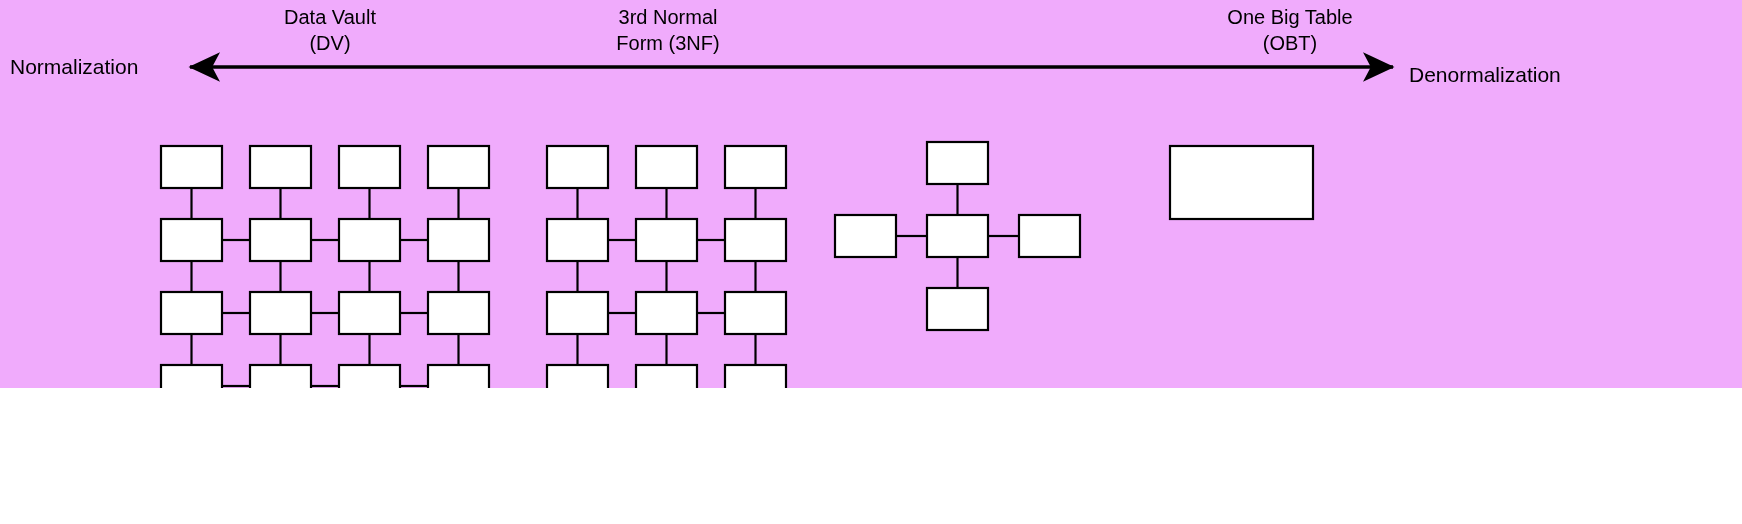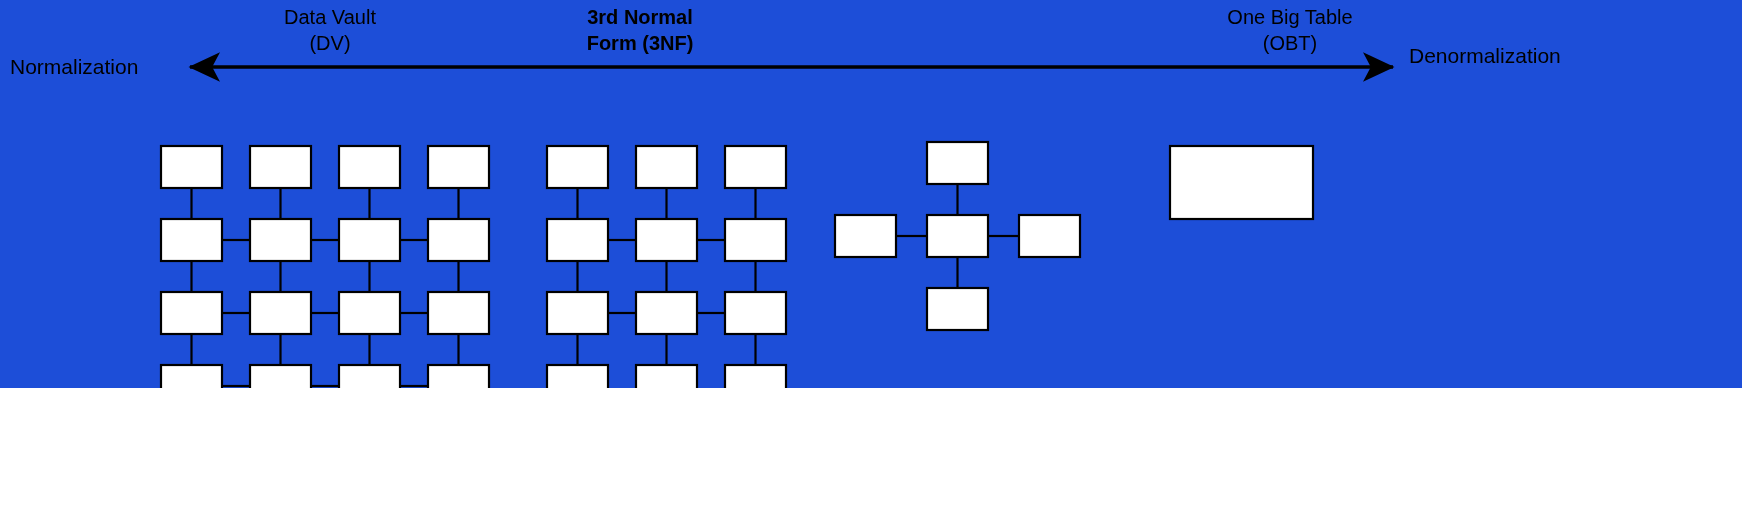--- a/index.html
+++ b/index.html
@@ -8,38 +8,38 @@
     background: #ffffff;
   }
   body {
     font-family: "Liberation Sans", sans-serif;
     color: #000000;
   }
   #canvas {
     position: relative;
     width: 1742px;
     height: 388px;
-    background: #1d4ed8;
+    background: #f0abfc;
     overflow: hidden;
   }
   .endpoint-label {
     position: absolute;
     font-size: 21px;
     line-height: 24px;
     color: #000;
     white-space: nowrap;
   }
   #label-normalization {
     left: 10px;
     top: 55px;
     text-align: right;
   }
   #label-denormalization {
     left: 1409px;
-    top: 44px;
+    top: 63px;
   }
   .stage-label {
     position: absolute;
     font-size: 20px;
     line-height: 26px;
     text-align: center;
     color: #000;
     white-space: pre-line;
     top: 4px;
     transform: translateX(-50%);
@@ -67,21 +67,21 @@
     stroke-width: 2.2;
   }
 </style>
 </head>
 <body>
 
 <div id="canvas">
 
   <div class="stage-label" style="left:330px;">Data Vault
 (DV)</div>
-  <div class="stage-label" style="left:640px;font-weight:bold;">3rd Normal
+  <div class="stage-label" style="left:668px;">3rd Normal
 Form (3NF)</div>
   <div class="stage-label" style="left:1290px;">One Big Table
 (OBT)</div>
 
   <div class="endpoint-label" id="label-normalization">Normalization</div>
   <div class="endpoint-label" id="label-denormalization">Denormalization</div>
 
   <svg class="axis-svg" viewBox="0 0 1742 524">
     <defs>
       <marker id="arrow-right" markerWidth="11" markerHeight="11" refX="10" refY="5.5" orient="auto" markerUnits="strokeWidth">

